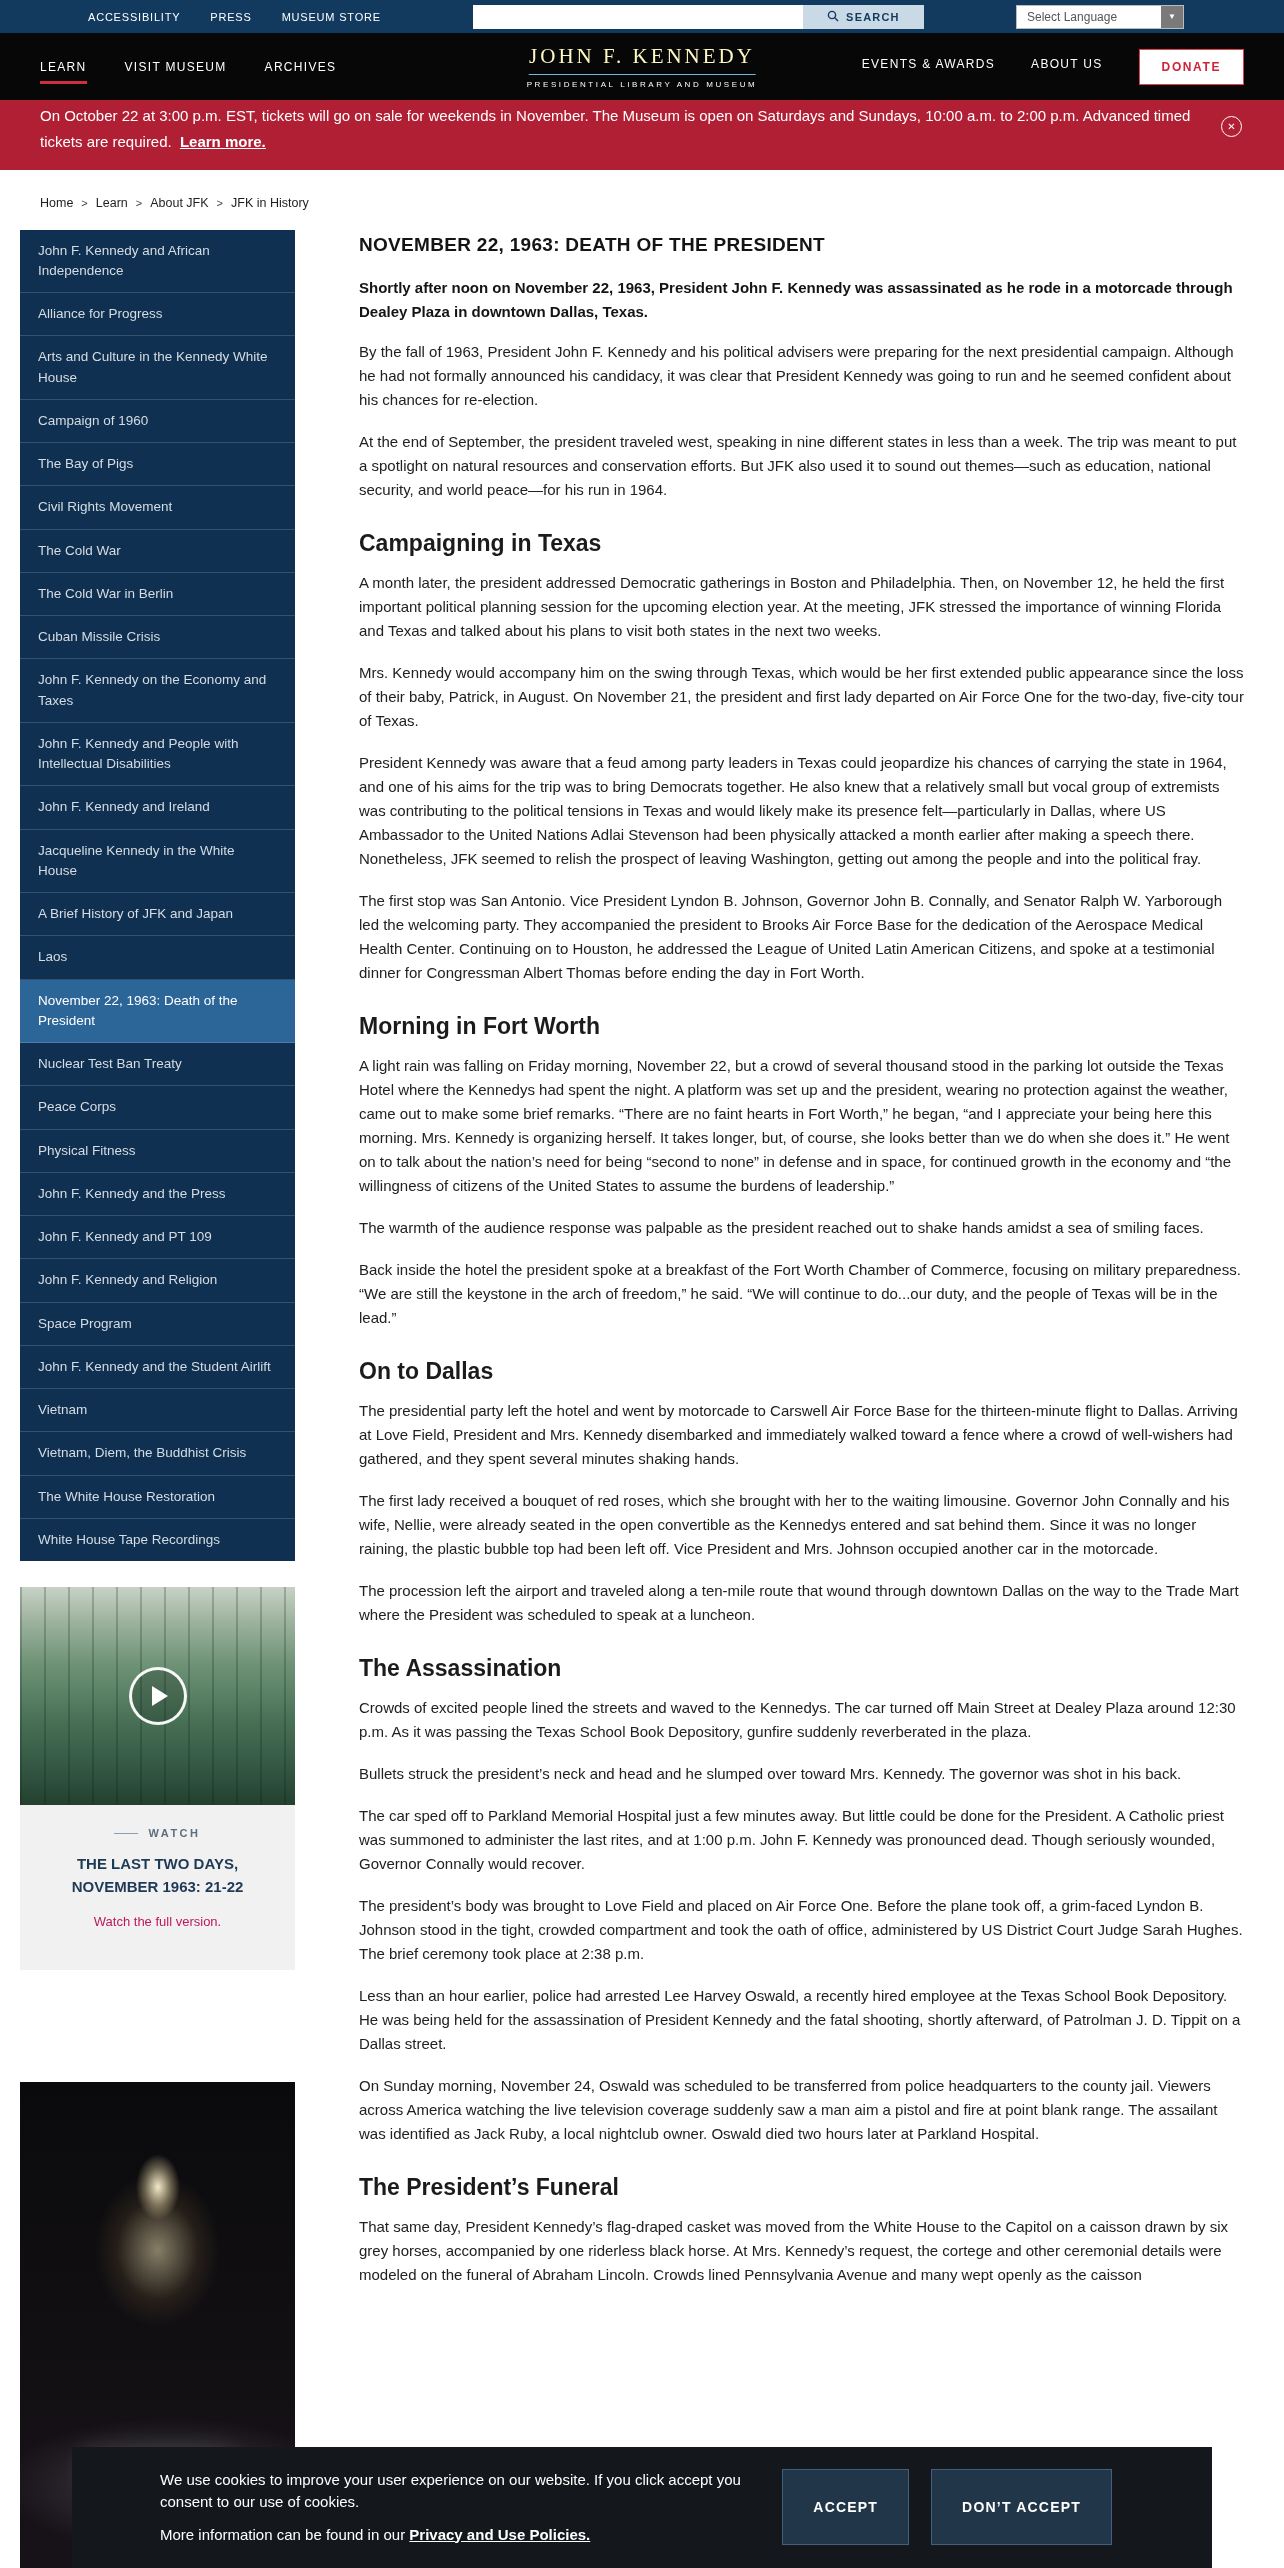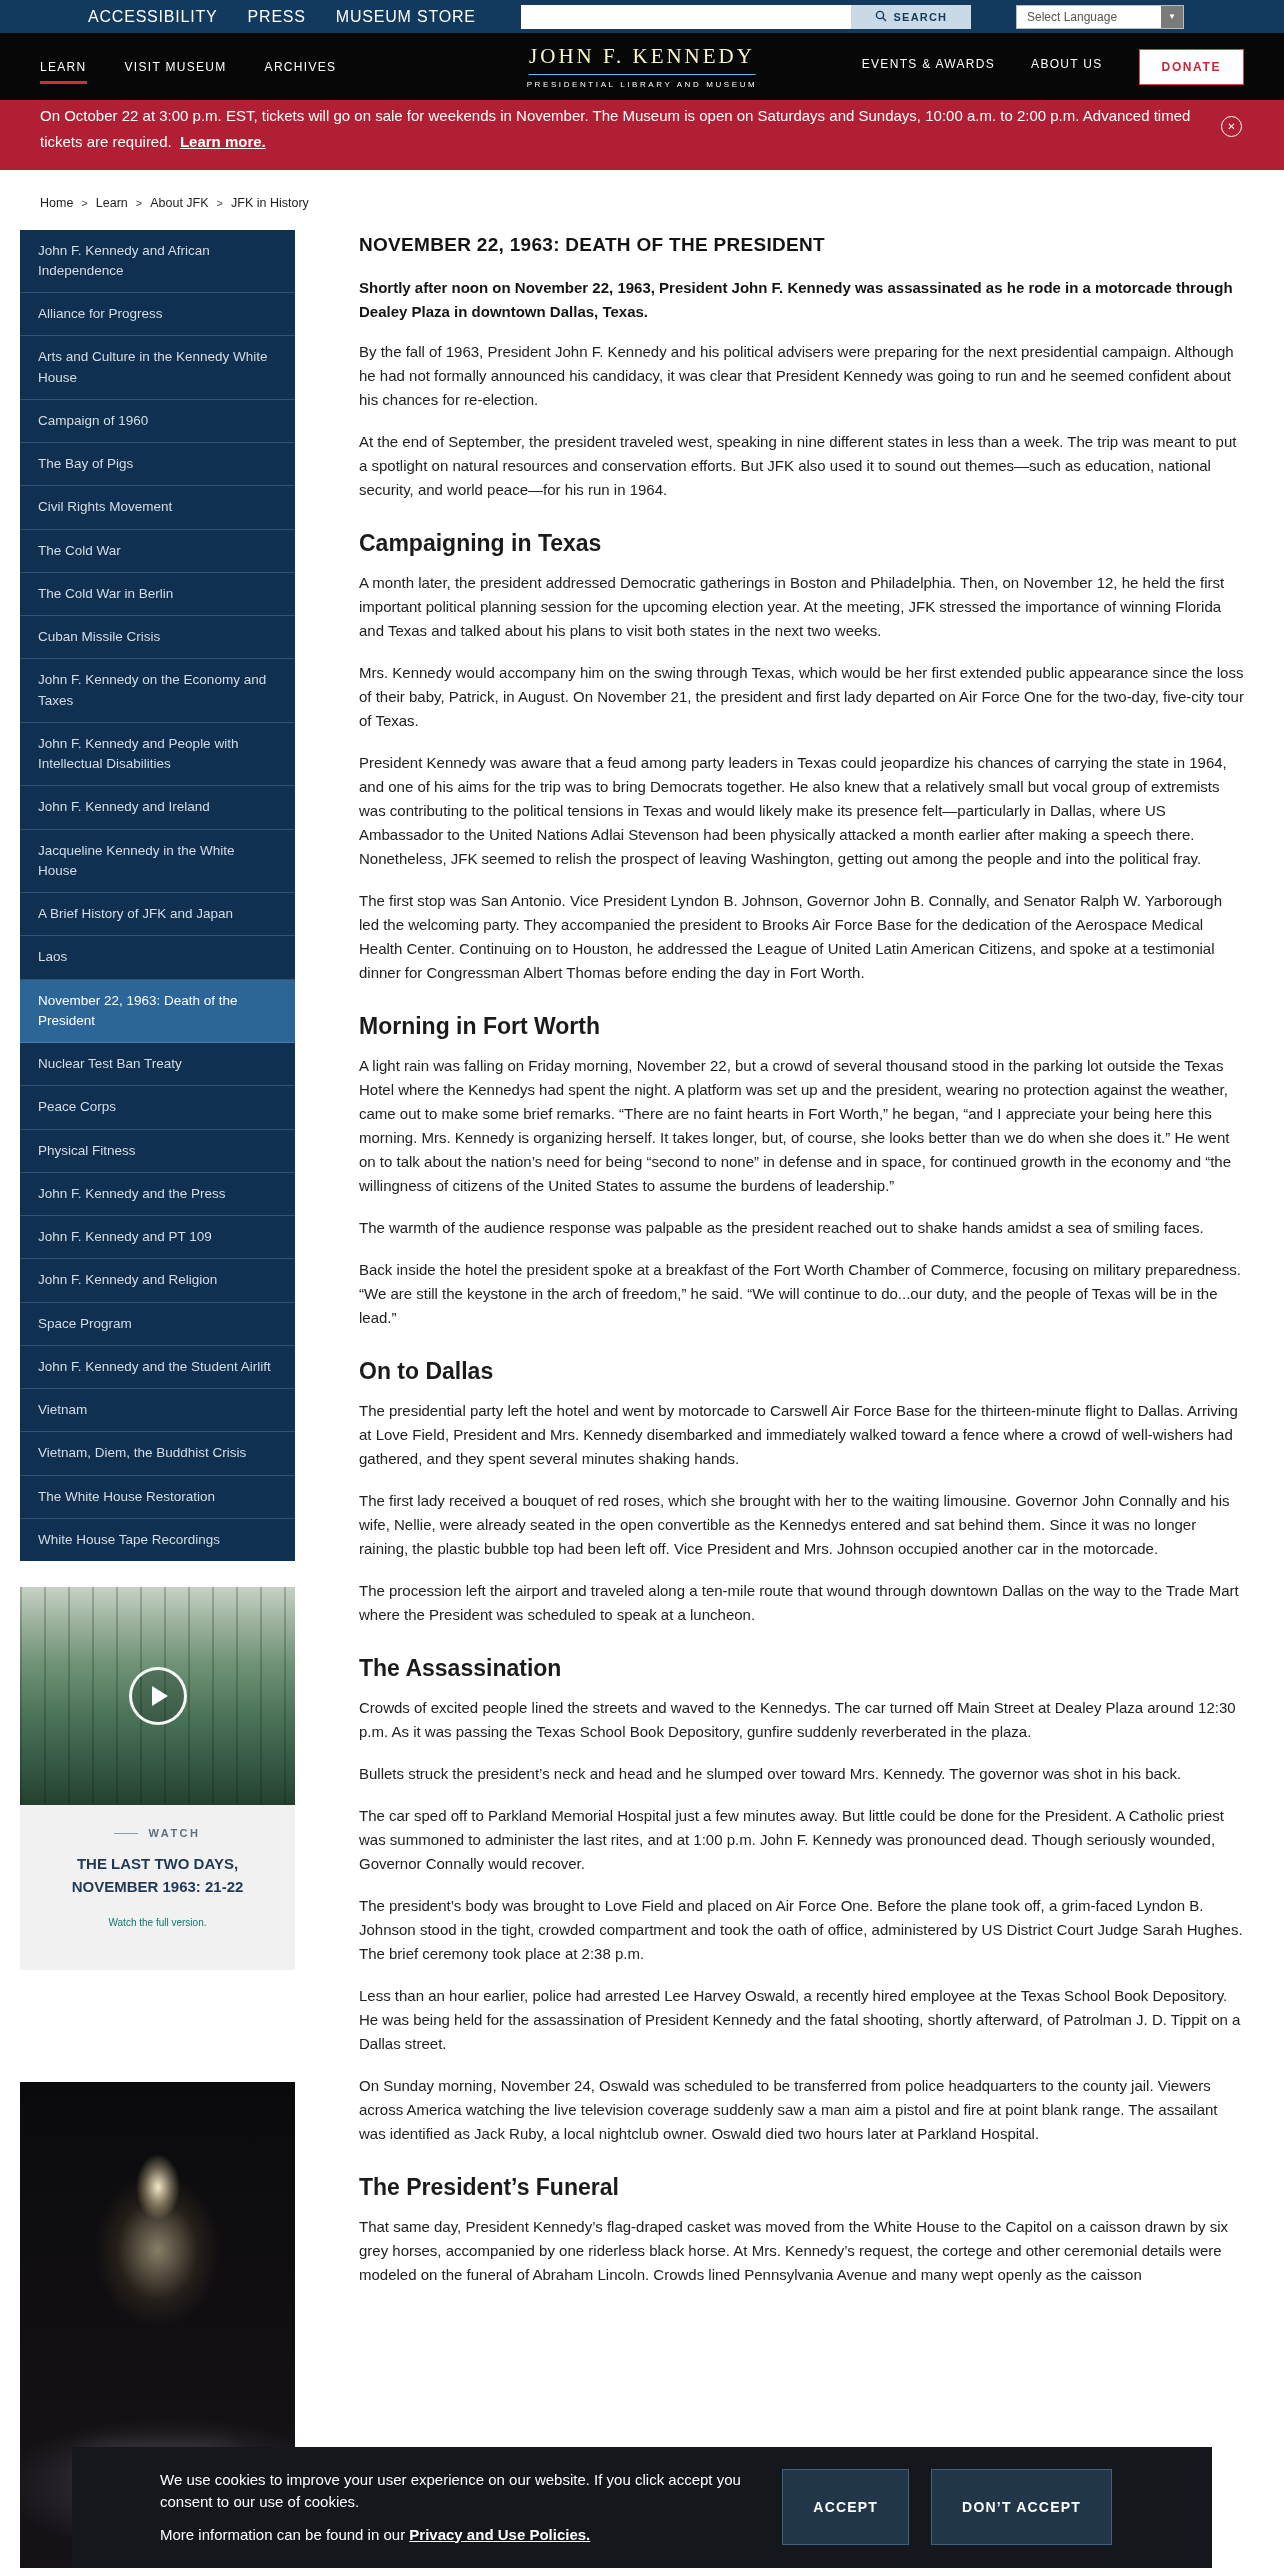--- a/index.html
+++ b/index.html
@@ -4,21 +4,21 @@
 <style>
   *{box-sizing:border-box;margin:0;padding:0}
   html{background:#fff}
   body{width:1284px;min-height:2568px;font-family:"Liberation Sans","DejaVu Sans",sans-serif;background:#fff;color:#222;position:relative;margin:0 auto}
   a{text-decoration:none;color:inherit;cursor:pointer}
   button{cursor:pointer;font-family:inherit}
 
   
   .utility-bar{height:33px;background:#113a5e;display:flex;align-items:center;justify-content:space-between;padding:0 100px 0 88px}
   .util-links{display:flex;gap:30px}
-  .util-link{color:#fff;font-size:16px;letter-spacing:.8px}
+  .util-link{color:#fff;font-size:11px;letter-spacing:.8px}
   .util-search{display:flex;align-items:center}
   .search-input{width:330px;height:24px;border:none;background:#fff;padding:0 8px;font-size:12px;outline:none}
   .search-btn{height:24px;background:#c9d9e6;border:none;color:#123a5e;font-size:11px;font-weight:bold;letter-spacing:1.2px;padding:0 24px;display:flex;align-items:center;gap:7px}
   .lang-select{width:168px;height:24px;background:#fff;display:flex;align-items:center;justify-content:space-between;padding-left:10px;font-size:12px;color:#555;cursor:pointer;border:1px solid #bbb}
   .lang-arrow{width:22px;height:22px;background:#7a7a7a;color:#fff;font-size:8px;display:flex;align-items:center;justify-content:center}
 
   
   .main-nav{height:67px;background:#070707;display:flex;align-items:center;padding:0 40px;position:relative}
   .nav-left{display:flex;gap:38px}
   .nav-right{display:flex;align-items:flex-start;gap:36px;margin-left:auto}
@@ -54,21 +54,21 @@
   .video-card{margin-top:26px}
   .video-thumb{height:218px;position:relative;cursor:pointer;background:
     repeating-linear-gradient(90deg, rgba(10,25,15,.22) 0 2px, transparent 2px 24px),
     linear-gradient(180deg,#c7d2c6 0%,#9fb49f 15%,#6f9377 35%,#4a7257 60%,#315441 85%,#24402f 100%)}
   .play-button{position:absolute;left:50%;top:50%;transform:translate(-50%,-50%);width:58px;height:58px;border:3px solid rgba(255,255,255,.95);border-radius:50%;background:rgba(20,40,30,.28);display:flex;align-items:center;justify-content:center}
   .play-tri{width:0;height:0;border-left:16px solid #fff;border-top:10px solid transparent;border-bottom:10px solid transparent;margin-left:5px}
   .video-info{background:#f1f1f2;text-align:center;padding:22px 18px 40px}
   .watch-label{display:flex;align-items:center;justify-content:center;gap:10px;font-size:11px;letter-spacing:2.5px;color:#5c6f80;font-weight:bold}
   .watch-label .rule{width:24px;height:1px;background:#8aa0b0}
   .video-title{font-size:15px;font-weight:bold;color:#1f3a55;line-height:1.55;margin:13px 6px 13px}
-  .video-link{font-size:10px;color:#0f766e;display:inline-block}
+  .video-link{font-size:13px;color:#be185d;display:inline-block}
 
   
   .memorial-photo{margin-top:112px;height:560px;position:relative;overflow:hidden;background:
     radial-gradient(90px 110px at 50% 30%, rgba(255,238,190,.5), rgba(150,120,70,.16) 45%, transparent 70%),
     radial-gradient(150px 80px at 18% 96%, rgba(160,25,25,.85), transparent 65%),
     radial-gradient(230px 90px at 55% 72%, rgba(200,200,215,.25), transparent 75%),
     linear-gradient(180deg,#0a0a0c 0%,#131014 55%,#19121a 100%)}
   .chandelier{position:absolute;left:50%;top:13%;transform:translateX(-50%);width:44px;height:66px;background:radial-gradient(closest-side, rgba(255,245,210,.95), rgba(255,235,180,.35) 60%, transparent);border-radius:50% 50% 60% 60%}
   .casket{position:absolute;left:50%;top:66%;transform:translateX(-50%);width:150px;height:30px;background:repeating-linear-gradient(180deg,#c94a4a 0 4px,#e8e4da 4px 8px);box-shadow:0 0 24px rgba(255,255,255,.15);border-radius:3px}
 

